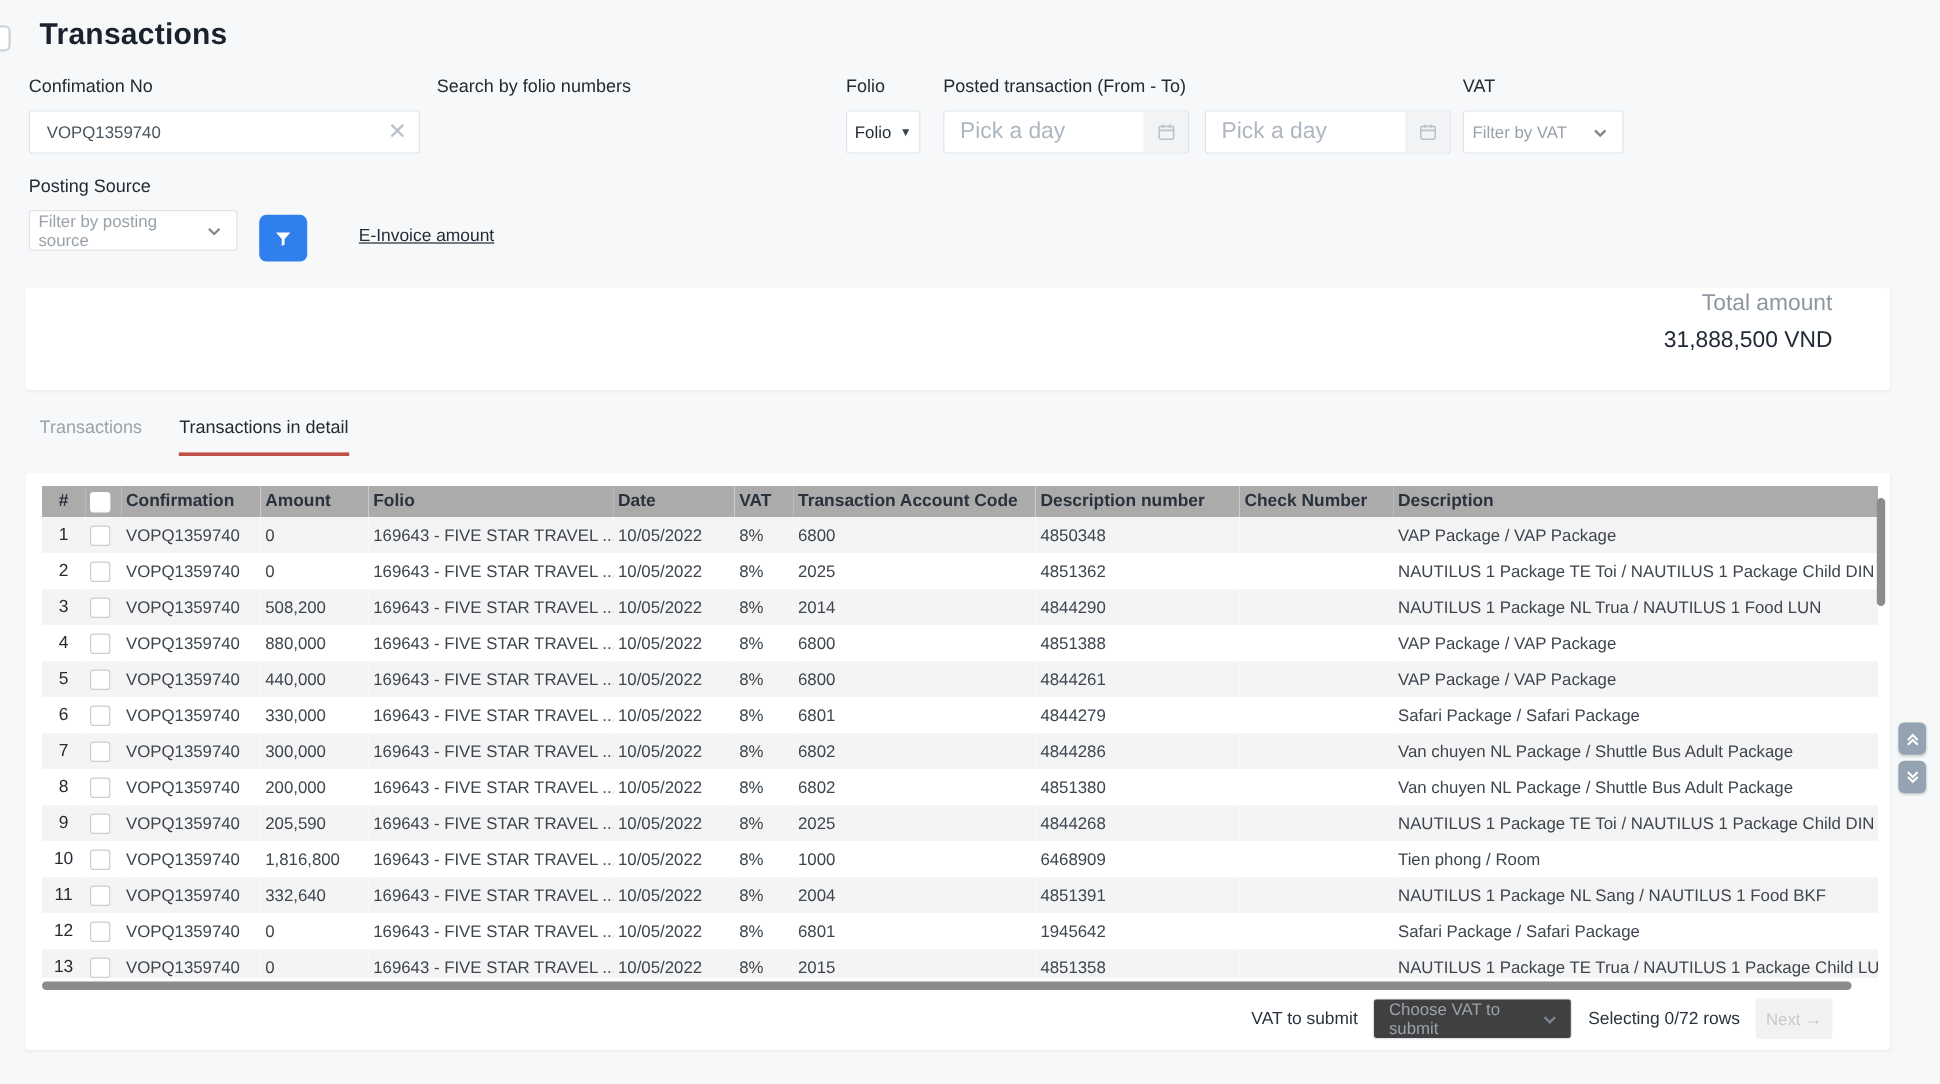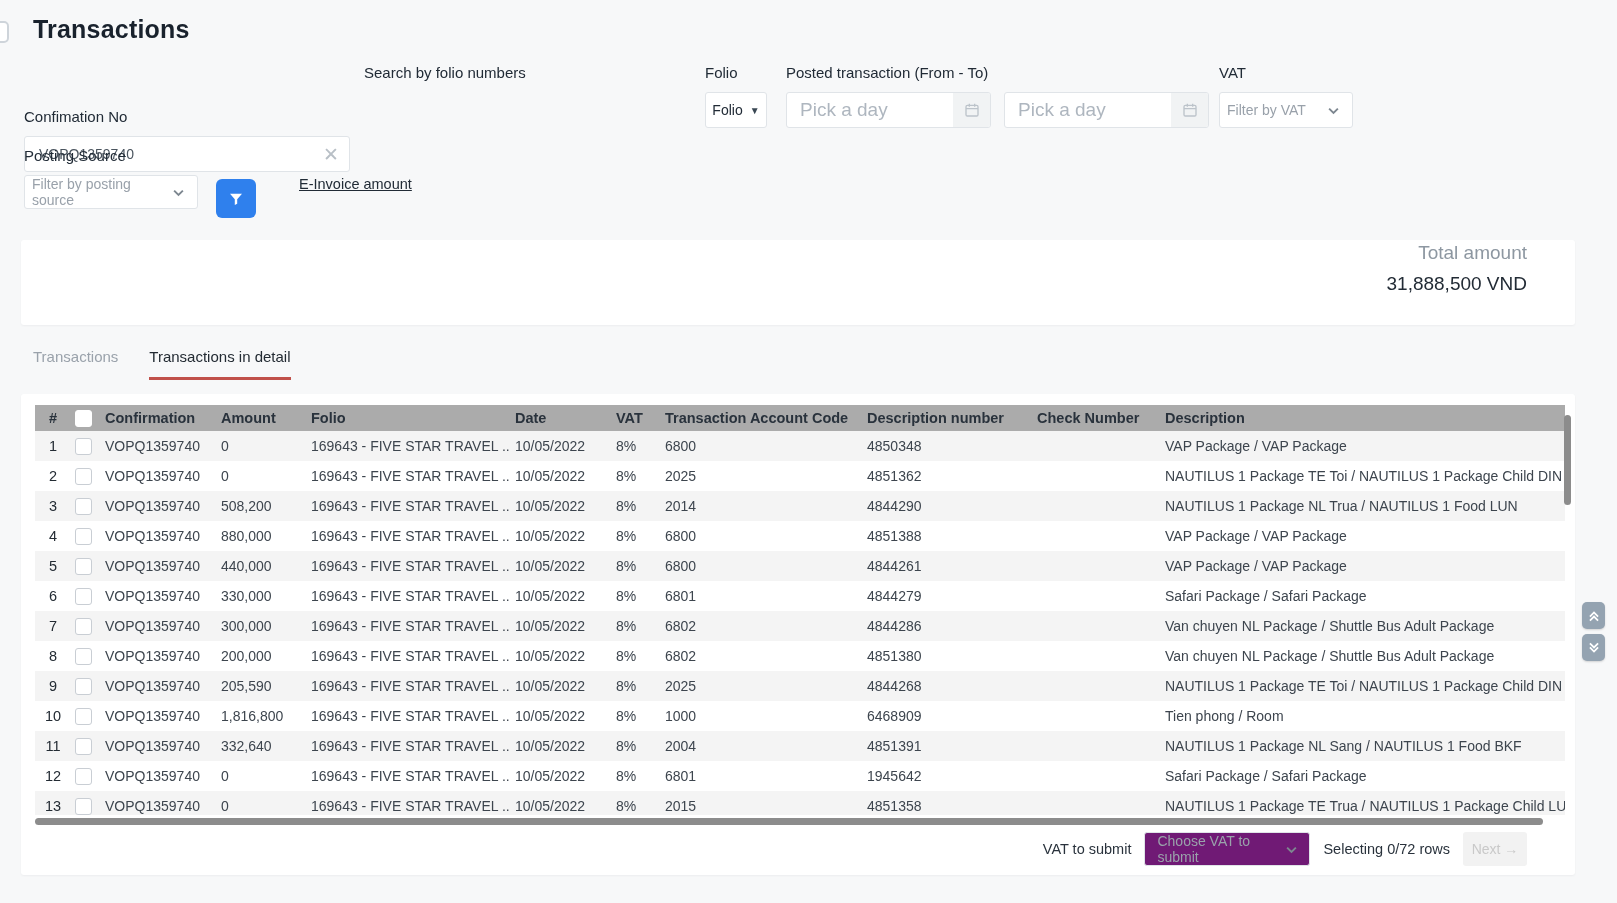--- a/index.html
+++ b/index.html
@@ -20,21 +20,21 @@
 
   .input-box { background:#fff; border:1px solid #e0e4e8; border-radius:3px; height:36px;
     display:flex; align-items:center; padding:0 10px 0 14px; }
   .input-box input { border:none; outline:none; flex:1; font-size:14px; color:#4a545e;
     font-family:inherit; background:transparent; }
   .input-box input::placeholder { color:#aeb6bf; }
 
   .field { position:absolute; }
   .field .flabel { display:block; margin-bottom:11px; }
 
-  .f-conf { left:24px; top:64px; width:326px;margin-top:44px; }
+  .f-conf { left:24px; top:64px; width:326px; }
   .f-foliosearch { left:364px; top:64px; width:326px; }
   .f-folio { left:705px; top:64px; }
   .f-posted { left:786px; top:64px; }
   .f-vat { left:1219px; top:64px; width:134px; }
   .f-postingsource { left:24px; top:147px; width:174px; }
 
   .icon-x { color:#b8bfc6; font-size:19px; cursor:pointer; line-height:1; }
   .icon-gray { color:#b4bbc2; }
 
   .dropdown-btn { background:#fff; border:1px solid #e0e4e8; border-radius:3px; height:36px; width:62px;
@@ -47,21 +47,21 @@
   .date-input .ph { flex:1; padding-left:13px; font-size:19px; color:#aeb6bf; }
   .date-input .cal-wrap { width:37px; height:34px; background:#f1f3f4; display:flex; align-items:center; justify-content:center; }
 
   .select-box { background:#fff; border:1px solid #e0e4e8; border-radius:3px; height:36px;
     display:flex; align-items:center; justify-content:space-between; padding:0 11px 0 7px;
     font-size:14px; color:#99a1aa; cursor:pointer; }
   .f-postingsource .select-box { height:34px; }
 
   .filter-btn { position:absolute; left:216px; top:179px; width:40px; height:39px; border-radius:6px;
     background:#2f80ed; border:none; display:flex; align-items:center; justify-content:center; cursor:pointer; }
-  .einvoice { position:absolute; left:299px; top:176px; font-size:14.5px; color:#212b36;
+  .einvoice { position:absolute; left:299px; top:189px; font-size:14.5px; color:#212b36;
     text-decoration:underline; cursor:pointer; }
 
   
   .totals-panel { position:absolute; left:21px; top:240px; width:1554px; height:85px; background:#fff;
     border-radius:3px; box-shadow:0 1px 2px rgba(30,40,50,.05); }
   .totals-left { position:absolute; left:37px; top:15px; }
   .totals-right { position:absolute; right:48px; top:2px; text-align:right; }
   .totals-label { font-size:19px; color:#8d97a1; margin-bottom:9px; }
   .totals-value { font-size:19px; color:#222b35; font-weight:500; }
 
@@ -96,21 +96,21 @@
   
   .scroll-btn { position:absolute; width:23px; height:27px; border-radius:5px; background:#94a3b1;
     border:none; color:#fff; display:flex; align-items:center; justify-content:center; cursor:pointer;
     box-shadow:0 1px 2px rgba(0,0,0,.15); }
   .scroll-btn.up { left:1582px; top:602px; }
   .scroll-btn.down { left:1582px; top:634px; }
 
   
   .panel-footer { position:absolute; right:48px; top:438px; display:flex; align-items:center; gap:13px; }
   .footer-label { font-size:14.5px; color:#29323c; }
-  .vat-submit-select { width:166px; height:34px; background:#701a75; border:1px solid #e0e4e8; border-radius:3px;
+  .vat-submit-select { width:166px; height:34px; background:#404040; border:1px solid #e0e4e8; border-radius:3px;
     display:flex; align-items:center; justify-content:space-between; padding:0 10px 0 12px;
     font-size:14px; color:#9aa2ab; cursor:pointer; }
   .selection-text { font-size:14.5px; color:#29323c; }
   .next-btn { height:34px; width:64px; background:#f2f2f2; border:none; border-radius:3px;
     font-size:14px; color:#c9c9c9; font-family:inherit; cursor:default; }
   svg { display:block; }
 </style>
 </head>
 <body>
 

